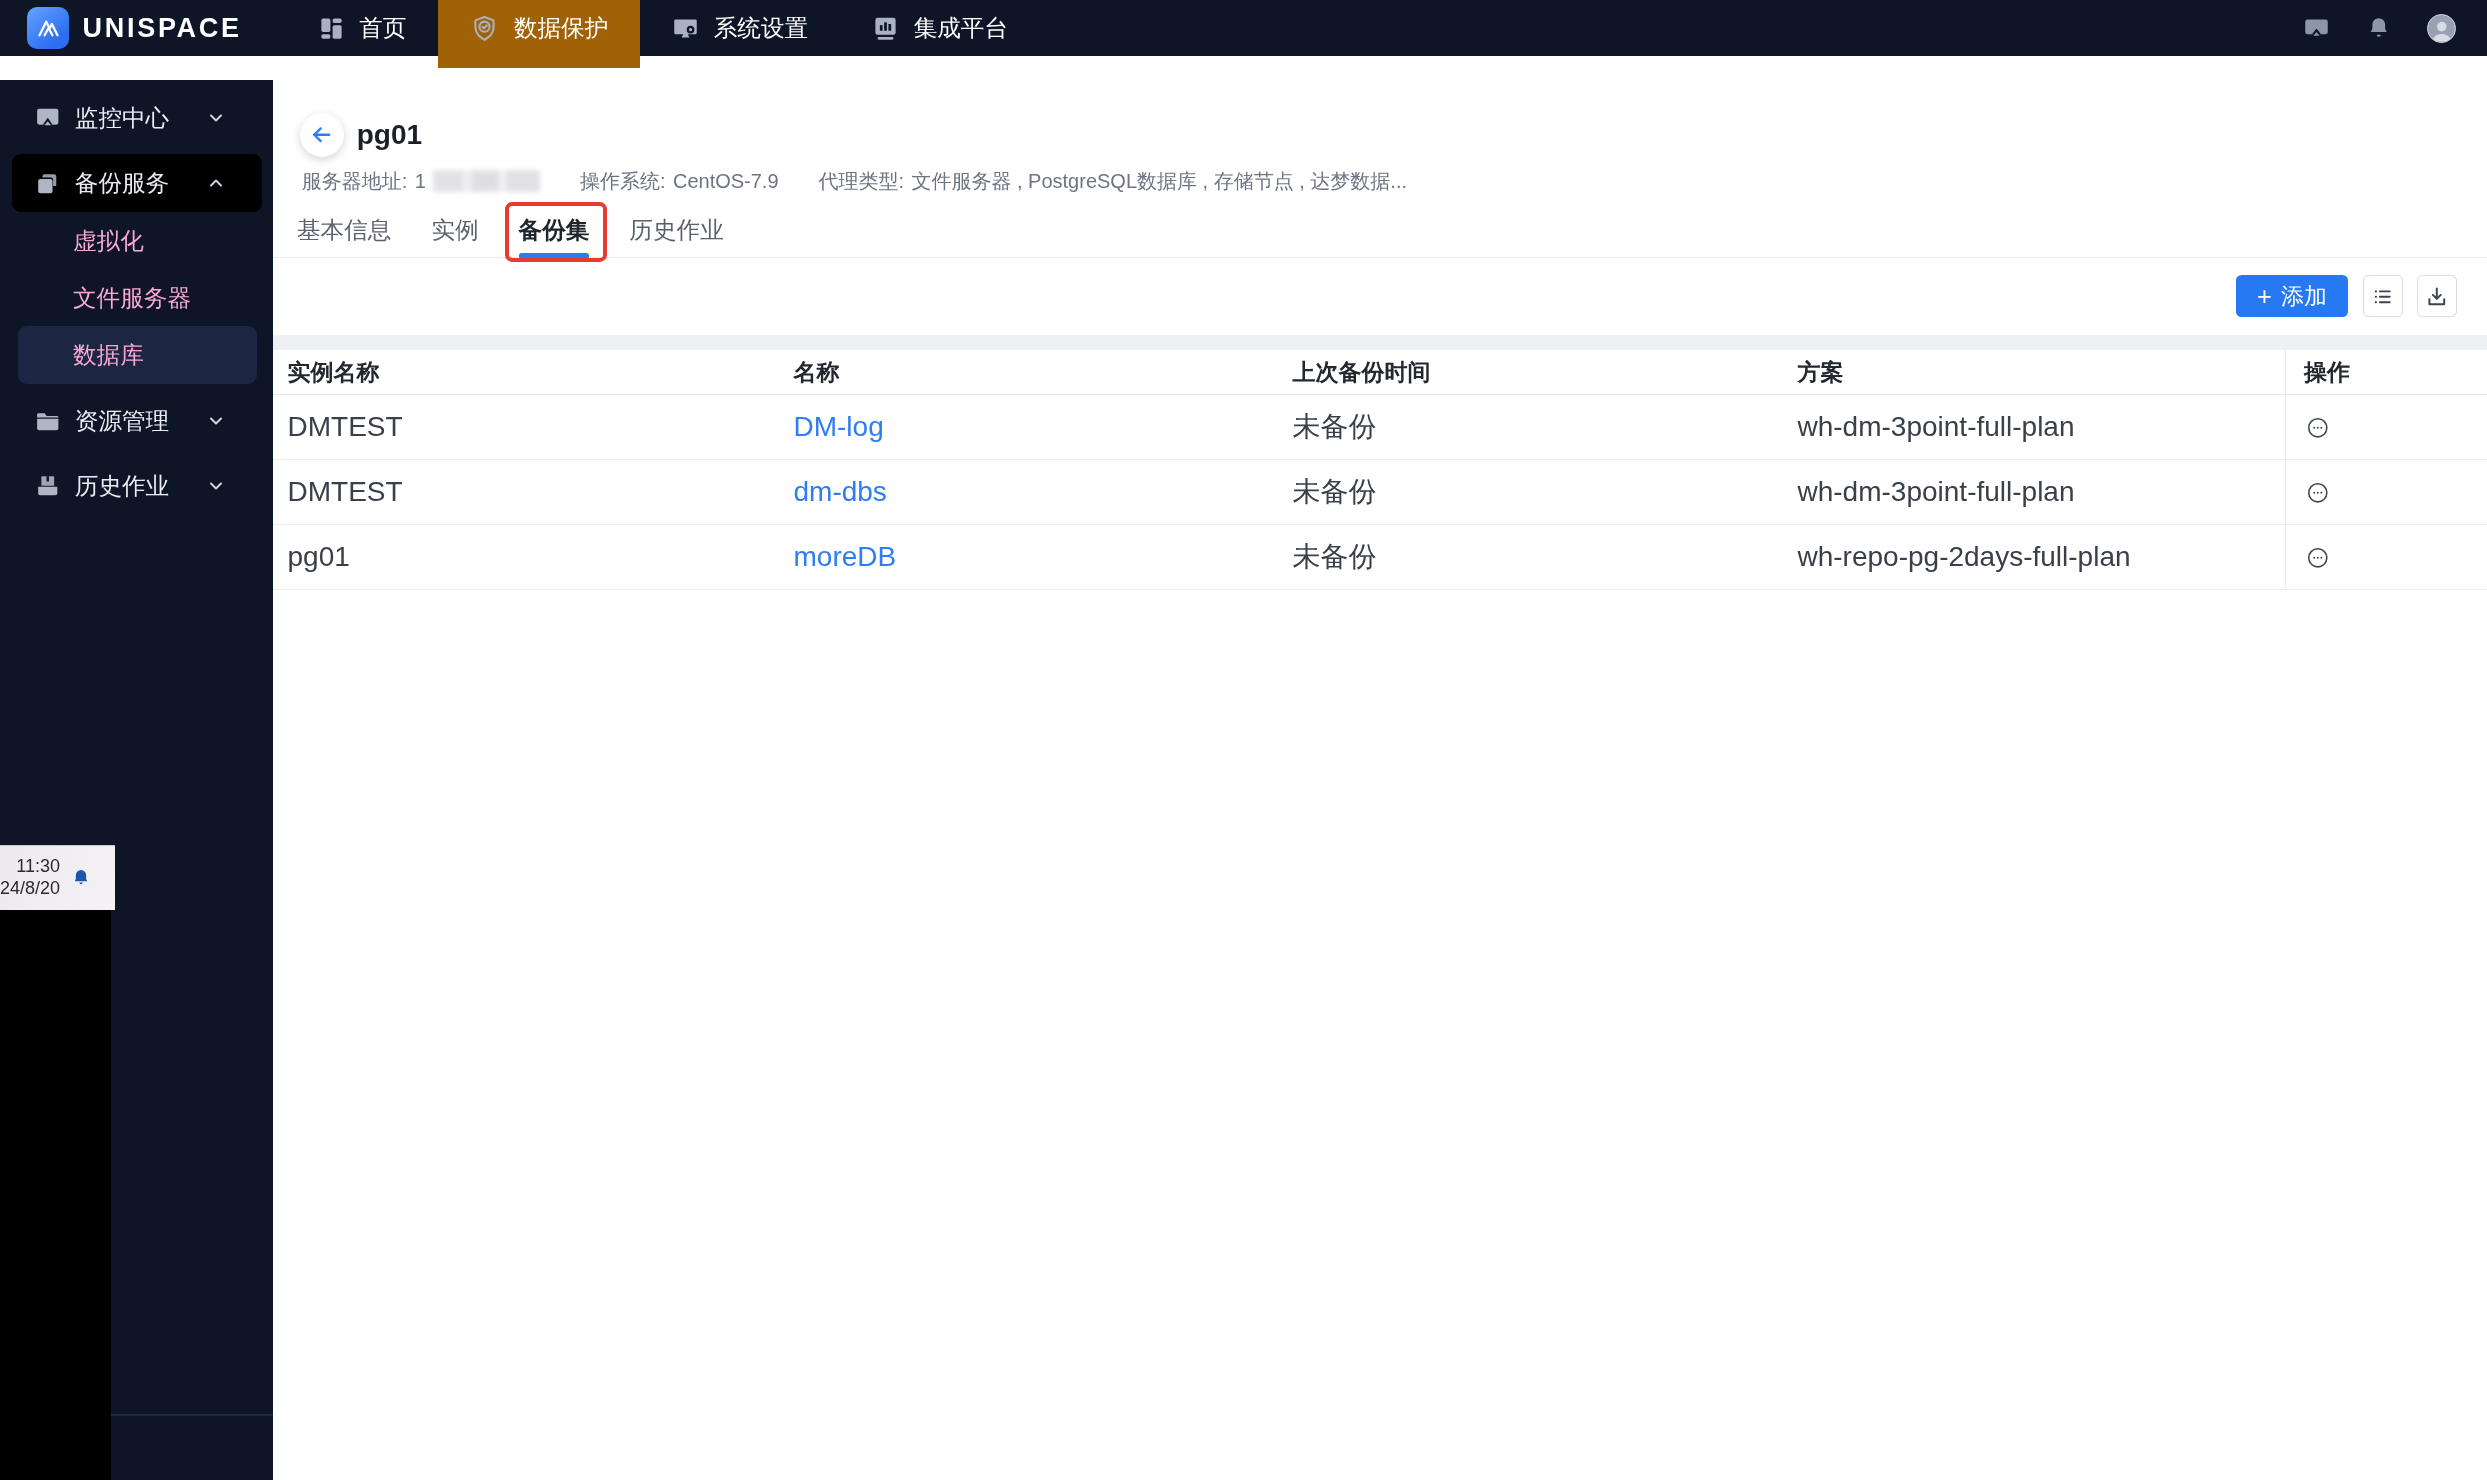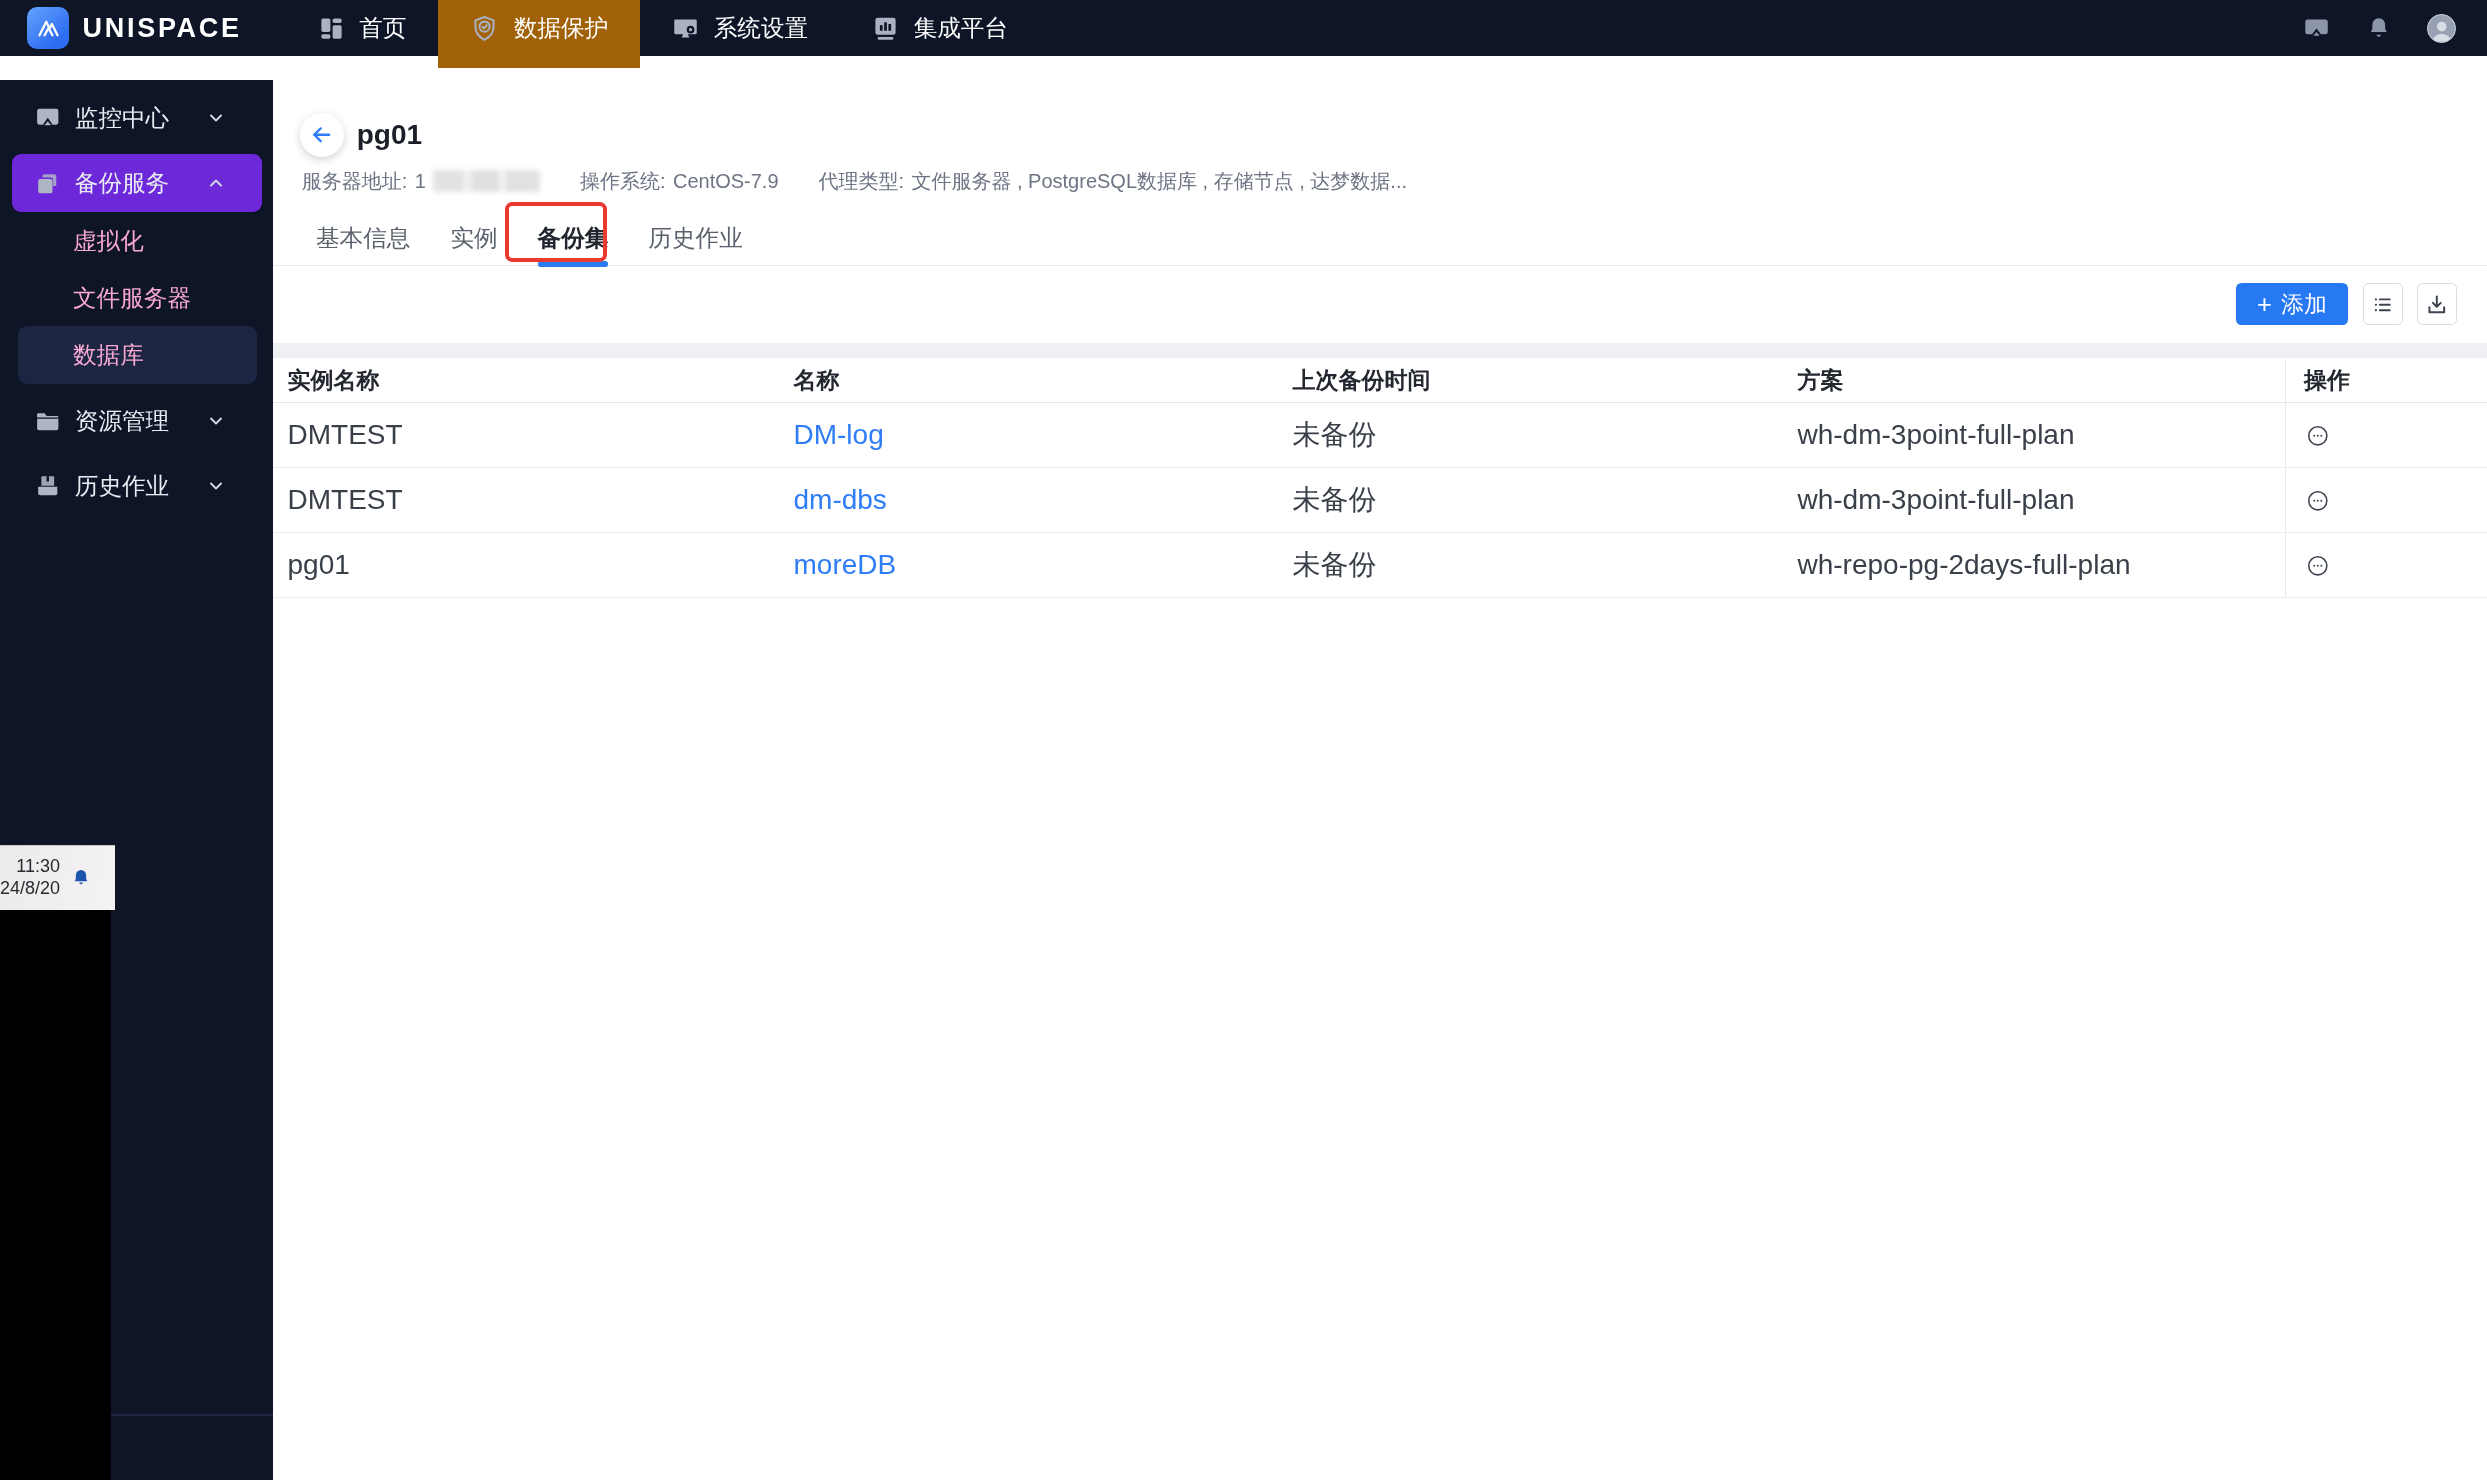--- a/index.html
+++ b/index.html
@@ -22,38 +22,38 @@
   .topbar-right{margin-left:auto;display:flex;align-items:center;gap:36px;padding-right:31px;color:#8d96a8}
   .tb-icon{cursor:pointer}
   .avatar{width:29px;height:29px;border-radius:50%;background:#98a1b3;border:1.8px solid #cfd6e2;display:flex;align-items:flex-end;justify-content:center;overflow:hidden;cursor:pointer}
 
   
   .sidebar{position:absolute;left:0;top:80px;width:273px;height:1401px;background:#0d1527;padding-top:9px;z-index:5}
   .side-item{height:58px;margin:0 11px 0 11.8px;display:flex;align-items:center;border-radius:9px;color:#e9ecf2;font-size:23.6px;padding:0 16.4px 0 23px;cursor:pointer}
   .side-item .ico{width:25.5px;color:#aeb6c6;margin-right:14.5px;flex:none}
   .side-item .lbl{flex:1}
   .side-item .chev{color:#cdd3de}
-  .side-item.group-active{background:#6d28d9}
+  .side-item.group-active{background:#000000}
   .side-sub{height:57px;margin:0 16.4px 0 18px;display:flex;align-items:center;padding-left:55px;border-radius:9px;color:#f9a8d4;font-size:23.6px;cursor:pointer}
   .side-sub.active{background:#1c2642;height:58px}
   .sp8{height:7.3px}
   .side-divider{position:absolute;left:111px;top:1334px;width:162px;height:1.8px;background:#1d2740}
 
   
   .main{position:absolute;left:273px;top:80px;width:2214px;height:1401px;background:#fff}
   .page-head{padding:33px 0 0 27px}
   .head-row{display:flex;align-items:center;height:44px}
   .back-btn{width:44px;height:44px;border-radius:50%;background:#fff;box-shadow:0 2.7px 9px rgba(30,41,61,.20);display:flex;align-items:center;justify-content:center;color:#2e7cf6;margin-right:12.7px;cursor:pointer;flex:none}
   .page-title{font-size:28px;font-weight:bold;color:#1b1f27}
   .meta-row{display:flex;align-items:center;gap:40px;margin:12.7px 0 0 1.8px;font-size:20px;color:#6d7484;height:23.6px}
   .meta-item{display:flex;align-items:center;gap:7.3px;white-space:nowrap}
   .redact{display:inline-block;width:107px;height:22px;border-radius:2.7px;background:
     linear-gradient(90deg,#dcdcdf 0 28%,#ececef 28% 36%,#d8d8db 36% 62%,#efeff1 62% 68%,#dadadd 68% 100%);
     filter:blur(2.7px);opacity:.8}
-  .tabs{display:flex;gap:40px;padding-left:43px;margin-top:32px;border-bottom:1.8px solid #e8eaee}
+  .tabs{display:flex;gap:40px;padding-left:24px;margin-top:24px;border-bottom:1.8px solid #e8eaee}
   .tab{font-size:23.6px;color:#5a626e;padding-bottom:12.7px;position:relative;cursor:pointer;line-height:27px}
   .tab.active{color:#21252d;font-weight:bold}
   .tab.active::after{content:"";position:absolute;left:0;right:0;bottom:-1.8px;height:5.5px;background:#2b7bf3;border-radius:2.7px}
   .annotation-box{position:absolute;left:505px;top:202px;width:102px;height:60px;border:4.5px solid #ea392e;border-radius:7.3px;z-index:9;pointer-events:none}
 
   .toolbar{display:flex;justify-content:flex-end;align-items:center;gap:14.5px;height:77px;padding-right:30px}
   .btn-add{height:42px;padding:0 21px;background:#2678f3;color:#fff;font-size:23px;border:none;border-radius:5.5px;display:flex;align-items:center;gap:9px;cursor:pointer}
   .btn-add .plus{font-size:25.5px;line-height:1}
   .btn-icon{width:40px;height:42px;background:#fff;border:1.8px solid #d7dbe2;border-radius:5.5px;display:flex;align-items:center;justify-content:center;color:#3c434f;cursor:pointer}
   .band{height:15.5px;background:#eef0f3}

